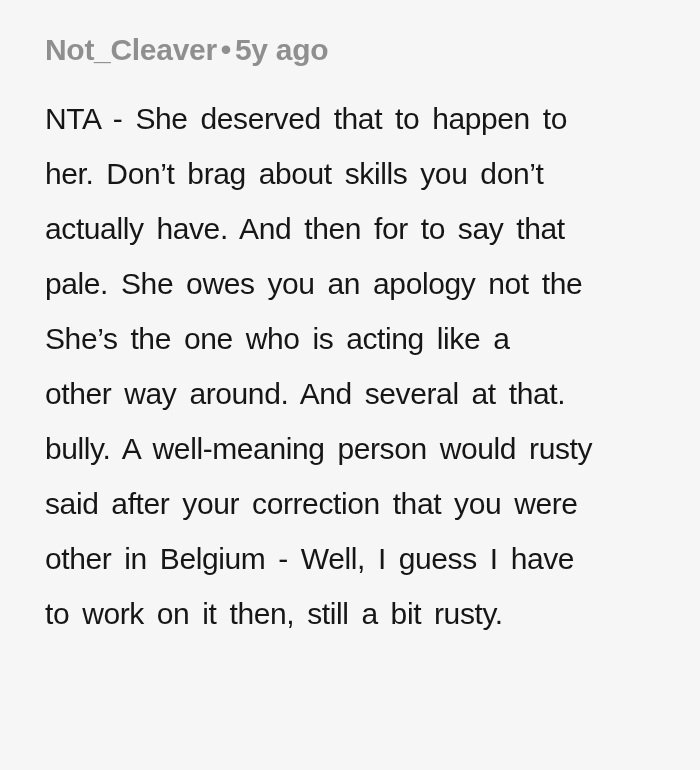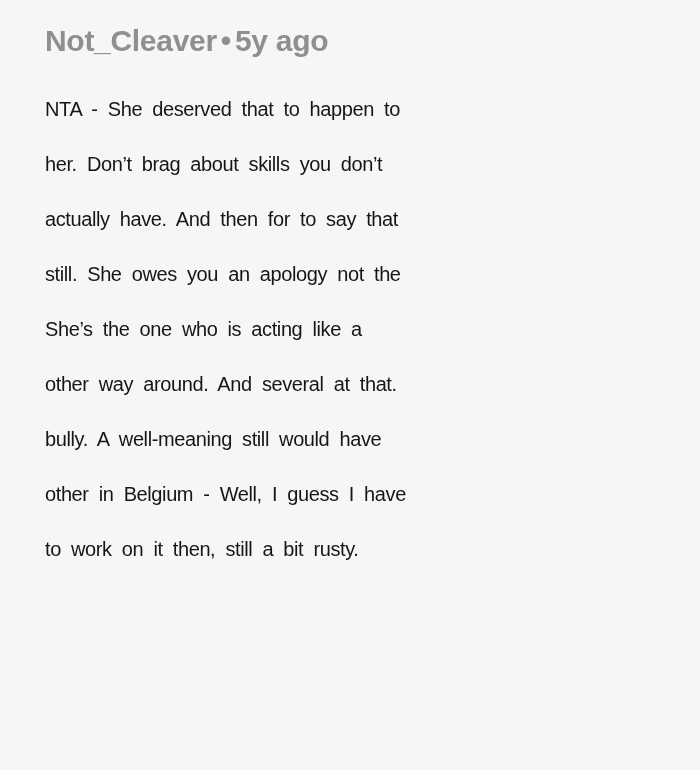--- a/index.html
+++ b/index.html
@@ -14,35 +14,36 @@
   }
   body {
     width: 700px;
     height: 770px;
     background: var(--bg);
     font-family: "Liberation Sans", sans-serif;
     overflow: hidden;
   }
   .comment {
     padding: 22px 30px 0 45px;
+    margin-top: 9px;
   }
   .comment-header {
     font-size: 30px;
     font-weight: 700;
     line-height: 38px;
     color: var(--author);
     letter-spacing: -0.3px;
     white-space: nowrap;
   }
   .comment-header .sep {
     padding: 0 4px;
   }
   .comment-body {
     margin-top: 22px;
-    font-size: 20px;
+    font-size: 30px;
     color: var(--text);
     letter-spacing: -0.4px;
     word-spacing: 5px;
   }
   .comment-line {
     height: 55px;
     line-height: 55px;
     white-space: nowrap;
   }
 </style>
@@ -51,20 +52,21 @@
 
 <div class="comment">
   <div class="comment-header">
     <span>Not_Cleaver</span><span class="sep">•</span><span>5y ago</span>
   </div>
 
   <div class="comment-body">
     <div class="comment-line">NTA - She deserved that to happen to</div>
     <div class="comment-line">her. Don’t brag about skills you don’t</div>
     <div class="comment-line">actually have. And then for to say that</div>
-    <div class="comment-line">still. She owes you an apology not the</div>
+    <div class="comment-line">pale. She owes you an apology not the</div>
     <div class="comment-line">She’s the one who is acting like a</div>
     <div class="comment-line">other way around. And several at that.</div>
-    <div class="comment-line">bully. A well-meaning still would have</div>
+    <div class="comment-line">bully. A well-meaning person would rusty</div>
+    <div class="comment-line">said after your correction that you were</div>
     <div class="comment-line">other in Belgium - Well, I guess I have</div>
     <div class="comment-line">to work on it then, still a bit rusty.</div>
   </div>
 </div>
 
 </body></html>

